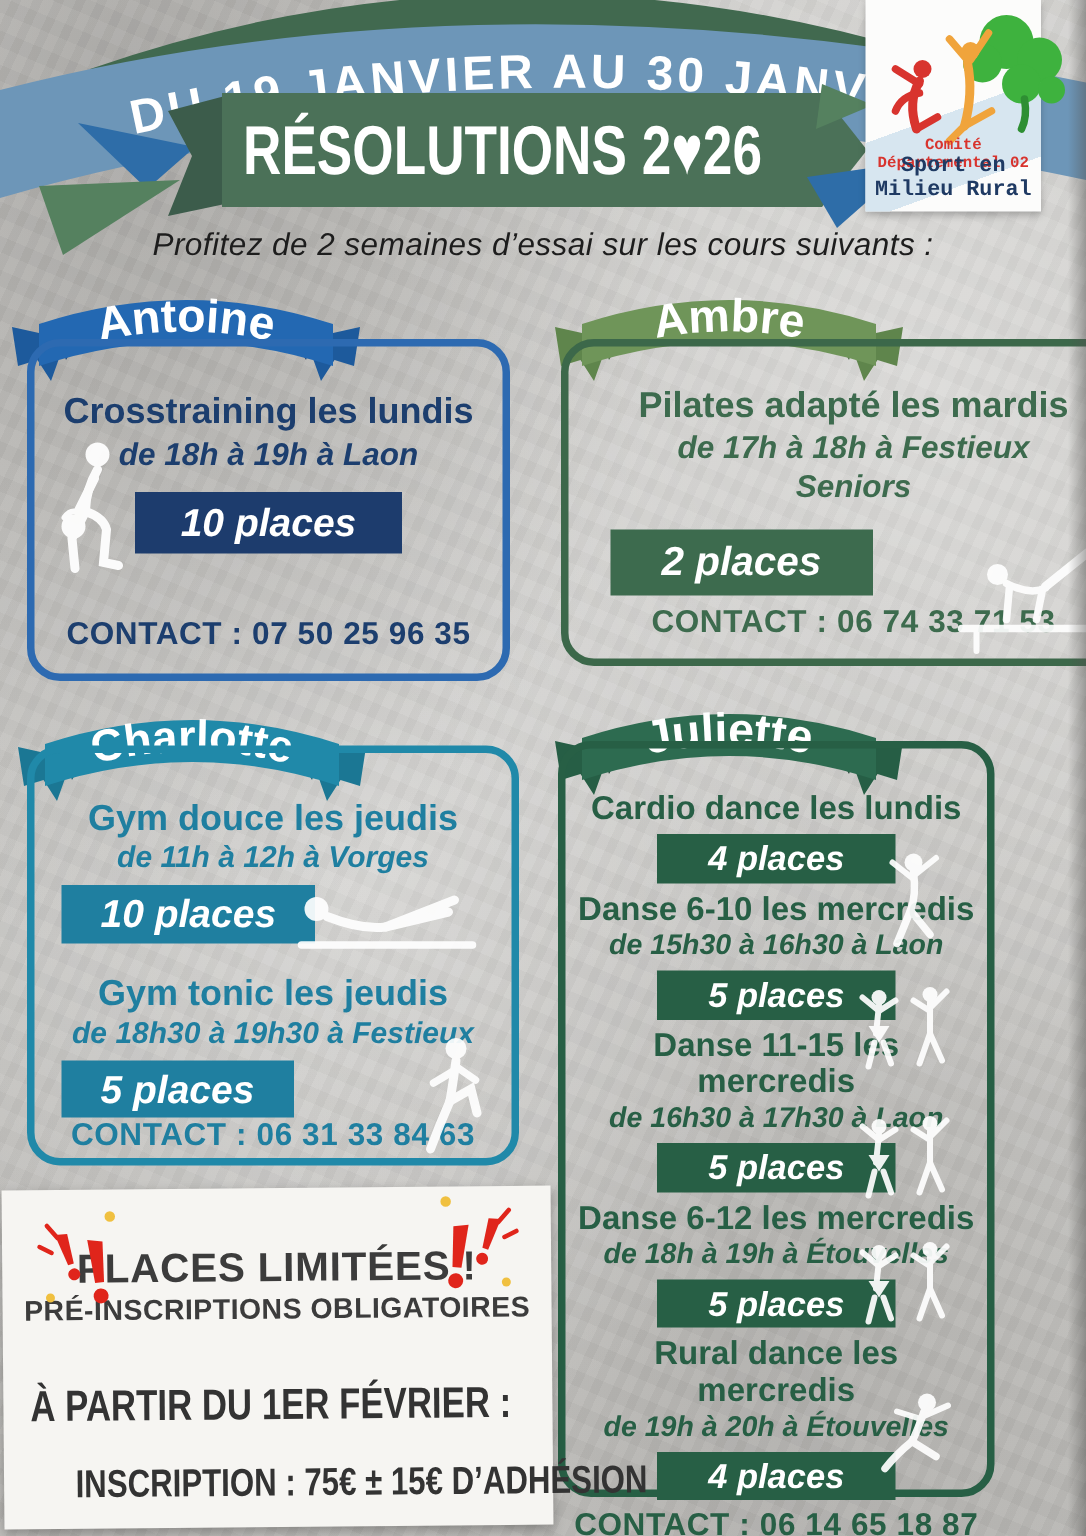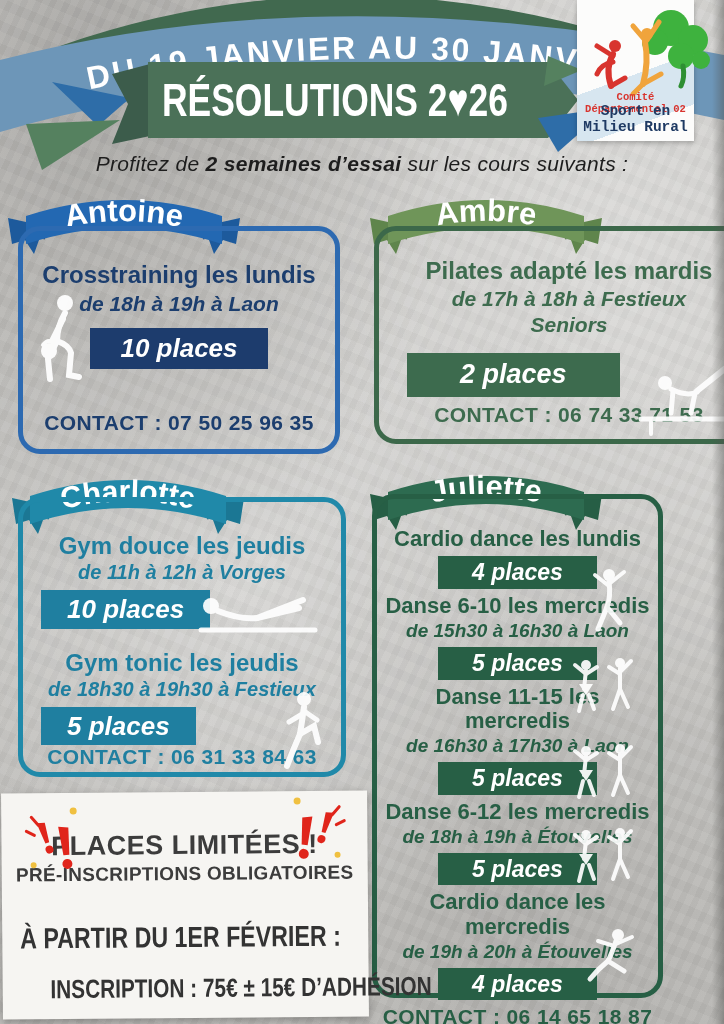--- a/index.html
+++ b/index.html
@@ -18,39 +18,39 @@
   .grain{position:absolute;inset:0;pointer-events:none;opacity:.5;
     background:
      repeating-linear-gradient(115deg, rgba(255,255,255,.06) 0 7px, rgba(0,0,0,.04) 7px 13px),
      repeating-linear-gradient(23deg, rgba(255,255,255,.05) 0 11px, rgba(0,0,0,.03) 11px 21px);}
   svg{display:block;}
   .abs{position:absolute;}
 
   
   .subtitle{position:absolute;left:0;top:152px;width:724px;text-align:center;
     font-style:italic;font-size:21px;color:#1d1d1d;letter-spacing:.3px;}
-  .subtitle b{font-weight:700;}
+  .subtitle b{font-weight:400;}
 
   
   .card{position:absolute;border-radius:22px;display:flex;flex-direction:column;align-items:center;box-sizing:border-box;}
   .card .title{font-weight:700;text-align:center;}
   .card .sched{font-style:italic;font-weight:700;text-align:center;}
   .badge{color:#fff;font-style:italic;font-weight:700;text-align:center;line-height:1.25;}
   .contact{font-weight:800;letter-spacing:.4px;text-align:center;}
 
   .card-antoine{left:18px;top:226px;width:322px;height:228px;border:5px solid #2d6ab1;padding:30px 8px 14px;justify-content:space-between;}
   .card-antoine .title{font-size:24px;color:#1c3e6e;}
   .card-antoine .sched{font-size:21px;color:#1c3e6e;margin-top:3px;}
   .card-antoine .badge{background:#1d3c6d;font-size:26px;padding:4px 30px;margin-top:12px;}
   .card-antoine .contact{color:#1c3e6e;font-size:21px;margin-top:auto;}
 
   .card-ambre{left:374px;top:226px;width:390px;height:218px;border:5px solid #3c684a;padding:26px 4px 12px;}
   .card-ambre .title{font-size:24px;color:#3d6b4e;white-space:nowrap;}
   .card-ambre .sched{font-size:21px;color:#3d6b4e;margin-top:2px;}
-  .card-ambre .badge{background:#3d6b4e;font-size:27px;padding:5px 53px;margin-top:16px;align-self:flex-start;margin-left:24px;}
+  .card-ambre .badge{background:#3d6b4e;font-size:27px;padding:5px 34px;margin-top:16px;align-self:flex-start;margin-left:24px;}
   .card-ambre .contact{color:#3d6b4e;font-size:21px;margin-top:auto;}
 
   .card-charlotte{left:18px;top:497px;width:328px;height:280px;border:5px solid #2089a9;padding:30px 6px 12px;}
   .card-charlotte .title{font-size:24px;color:#1f7fa0;}
   .card-charlotte .sched{font-size:20px;color:#1f7fa0;margin-top:1px;}
   .card-charlotte .badge{background:#1f7fa0;font-size:26px;padding:3px 26px;margin-top:6px;align-self:flex-start;margin-left:12px;}
   .card-charlotte .contact{color:#1f7fa0;font-size:21px;margin-top:auto;}
   .card-charlotte .group2{margin-top:20px;display:flex;flex-direction:column;align-items:center;width:100%;}
 
   .card-juliette{left:372px;top:494px;width:291px;height:504px;border:5px solid #275f45;padding:28px 4px 12px;}
@@ -262,21 +262,21 @@
     <div class="badge">4 places</div>
     <div class="title">Danse 6-10 les mercredis</div>
     <div class="sched">de 15h30 à 16h30 à Laon</div>
     <div class="badge">5 places</div>
     <div class="title">Danse 11-15 les mercredis</div>
     <div class="sched">de 16h30 à 17h30 à Laon</div>
     <div class="badge">5 places</div>
     <div class="title">Danse 6-12 les mercredis</div>
     <div class="sched">de 18h à 19h à Étouvelles</div>
     <div class="badge">5 places</div>
-    <div class="title">Cardio dance les mercredis</div>
+    <div class="title">Rural dance les mercredis</div>
     <div class="sched">de 19h à 20h à Étouvelles</div>
     <div class="badge">4 places</div>
     <div class="contact">CONTACT : 06 14 65 18 87</div>
 
     <svg class="abs" style="right:28px;top:68px" width="42" height="72" viewBox="0 0 42 72" fill="none" stroke="#fff" stroke-width="5" stroke-linecap="round" opacity=".92">
       <circle cx="21" cy="8" r="6" fill="#fff" stroke="none"></circle>
       <path d="M21,14 Q23,30 19,40"></path>
       <path d="M21,17 L36,5 M21,19 L7,8" stroke-width="4"></path>
       <path d="M19,40 L32,56 M19,40 L10,62"></path>
     </svg>

